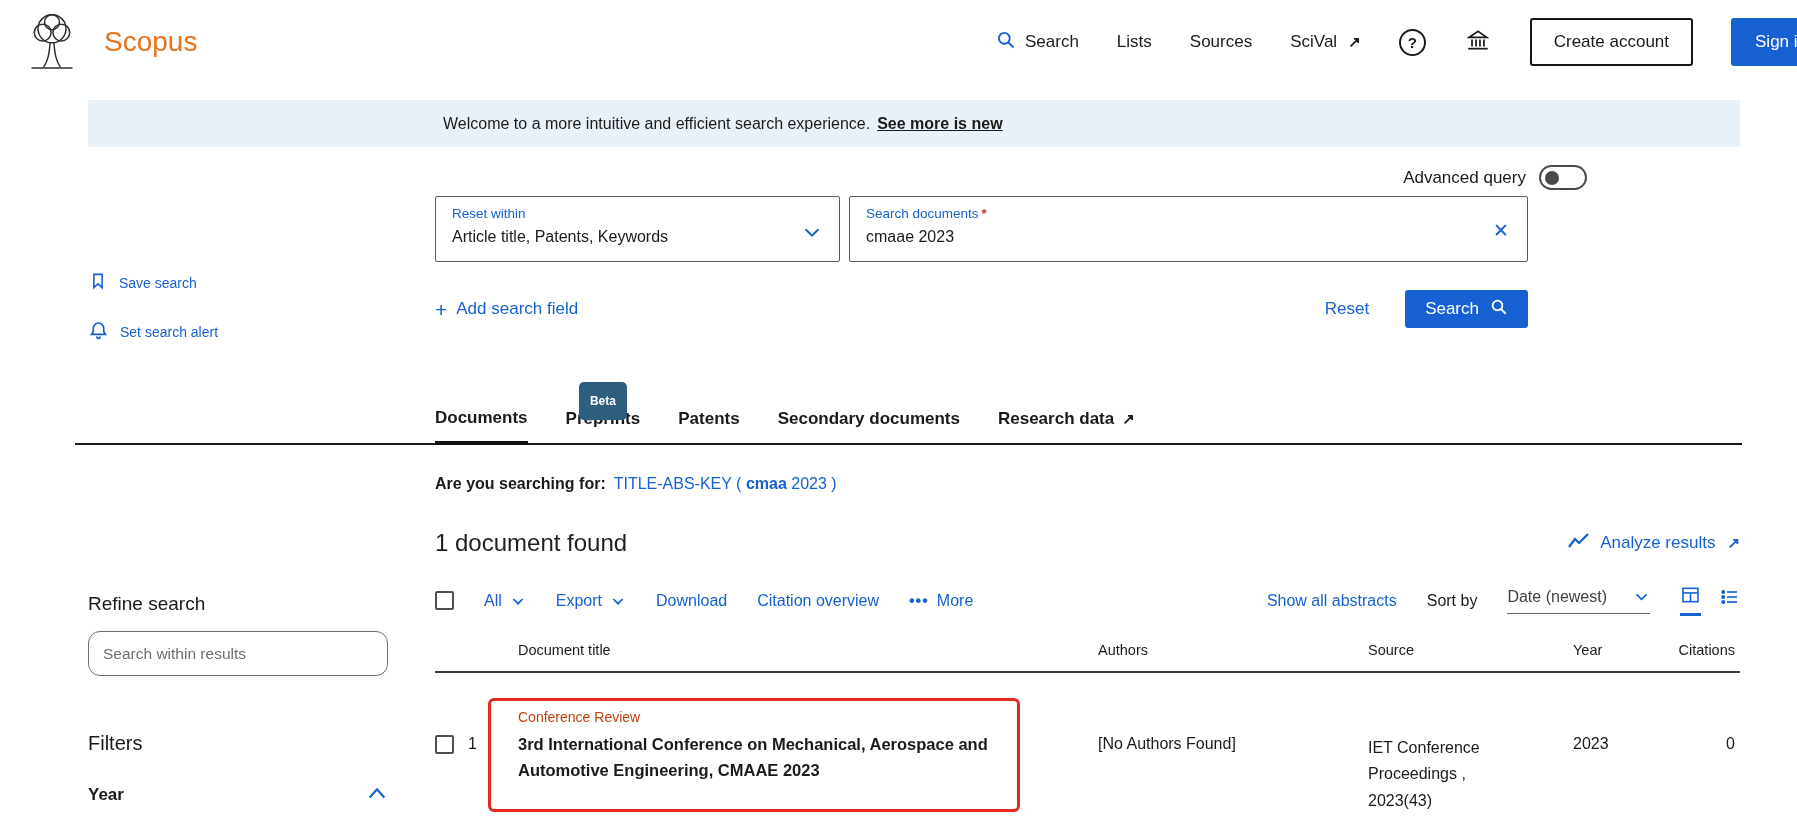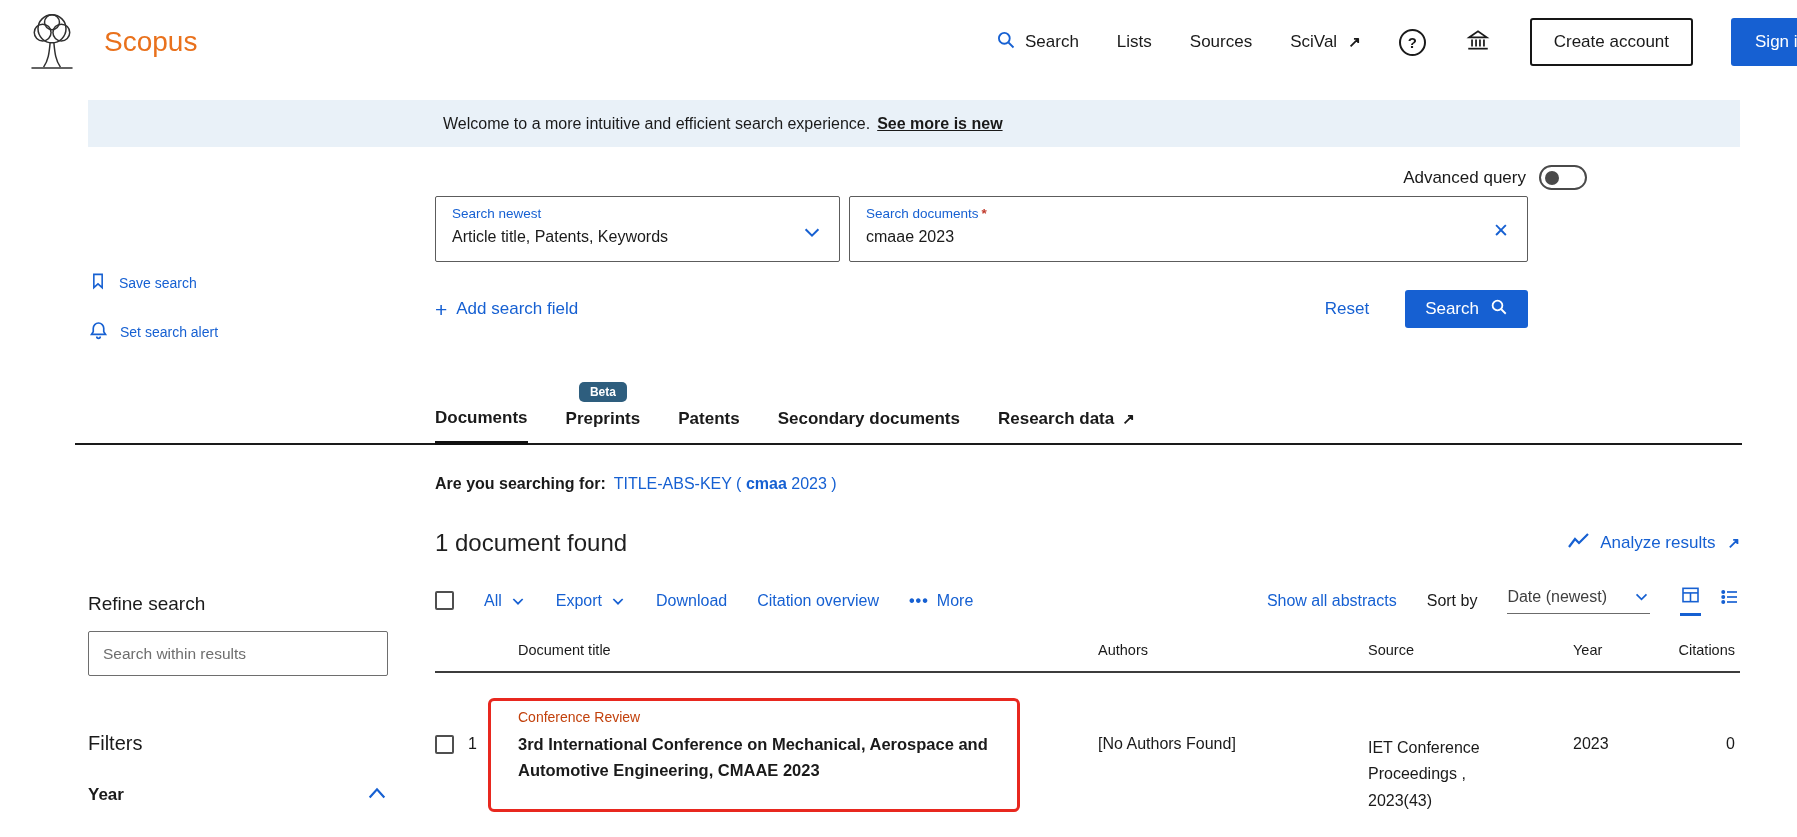--- a/index.html
+++ b/index.html
@@ -76,38 +76,38 @@
   }
 
   
   .tabs-wrap { margin: 40px 55px 0 75px; border-bottom: 2px solid #1a1a1a; padding-left: 360px; }
   .tabs { display: flex; gap: 38px; }
   .tab { padding-bottom: 13px; font-size: 17px; font-weight: 600; color: #1a1a1a; position: relative; cursor: pointer; display: flex; align-items: center; gap: 6px; }
   .tab.active { border-bottom: 4px solid #111; margin-bottom: -2px; }
   .beta-badge {
     position: absolute; top: -26px; left: 50%; transform: translateX(-50%);
     background: #2e5e7e; color: #fff; font-size: 12px; font-weight: 700;
-    padding: 3px 11px; border-radius: 5px;
+    padding: 12px 11px; border-radius: 5px;
   }
 
   
   .suggestion { margin: 30px 0 0 435px; font-size: 16px; }
   .suggestion .prefix { font-weight: 700; margin-right: 8px; }
   .suggestion .q { color: #1660d2; cursor: pointer; }
   .count-row { display: flex; align-items: center; margin: 36px 57px 0 435px; }
   .count { font-size: 24px; color: #1f1f1f; }
   .analyze { margin-left: auto; display: flex; align-items: center; gap: 10px; color: #1660d2; font-size: 17px; cursor: pointer; }
 
   
   .results-grid { display: grid; grid-template-columns: 347px 1fr; padding: 0 57px 0 88px; margin-top: 28px; }
 
   
   .refine-title { font-size: 19px; padding-top: 8px; }
   .refine-input {
-    width: 300px; height: 45px; border: 1.5px solid #6e6e6e; border-radius: 2px;
+    width: 300px; height: 45px; border: 1.5px solid #6e6e6e; border-radius: 12px;
     padding: 0 14px; font-size: 15.5px; margin-top: 16px; font-family: inherit; color: #701a75;
   }
   .refine-input::placeholder { color: #6e6e6e; }
   .filters-title { margin-top: 56px; font-size: 20px; font-weight: 500; }
   .year-row { display: flex; justify-content: space-between; align-items: center; width: 300px; margin-top: 30px; font-size: 17px; font-weight: 700; }
 
   
   .toolbar { display: flex; align-items: center; gap: 30px; font-size: 16px; }
   .checkbox { width: 19px; height: 19px; border: 2px solid #4f4f4f; border-radius: 2px; background: #fff; cursor: pointer; flex: none; }
   .tb-link { display: flex; align-items: center; gap: 8px; color: #1660d2; cursor: pointer; white-space: nowrap; }
@@ -222,21 +222,21 @@
           <path d="M10 19.5 a2 2 0 0 0 4 0"></path>
         </svg>
       </span>
       <span>Set search alert</span>
     </div>
   </div>
 
   <div>
     <div class="search-row">
       <div class="field-box box-within">
-        <div class="field-label">Search newest</div>
+        <div class="field-label">Reset within</div>
         <div class="field-value">Article title, Patents, Keywords</div>
         <span class="box-chevron">
           <svg width="22" height="22" viewBox="0 0 24 24" fill="none" stroke="#1660d2" stroke-width="2.2">
             <polyline points="5,9 12,16 19,9"></polyline>
           </svg>
         </span>
       </div>
       <div class="field-box box-docs">
         <div class="field-label">
           <span>Search documents</span><span class="req">*</span>

